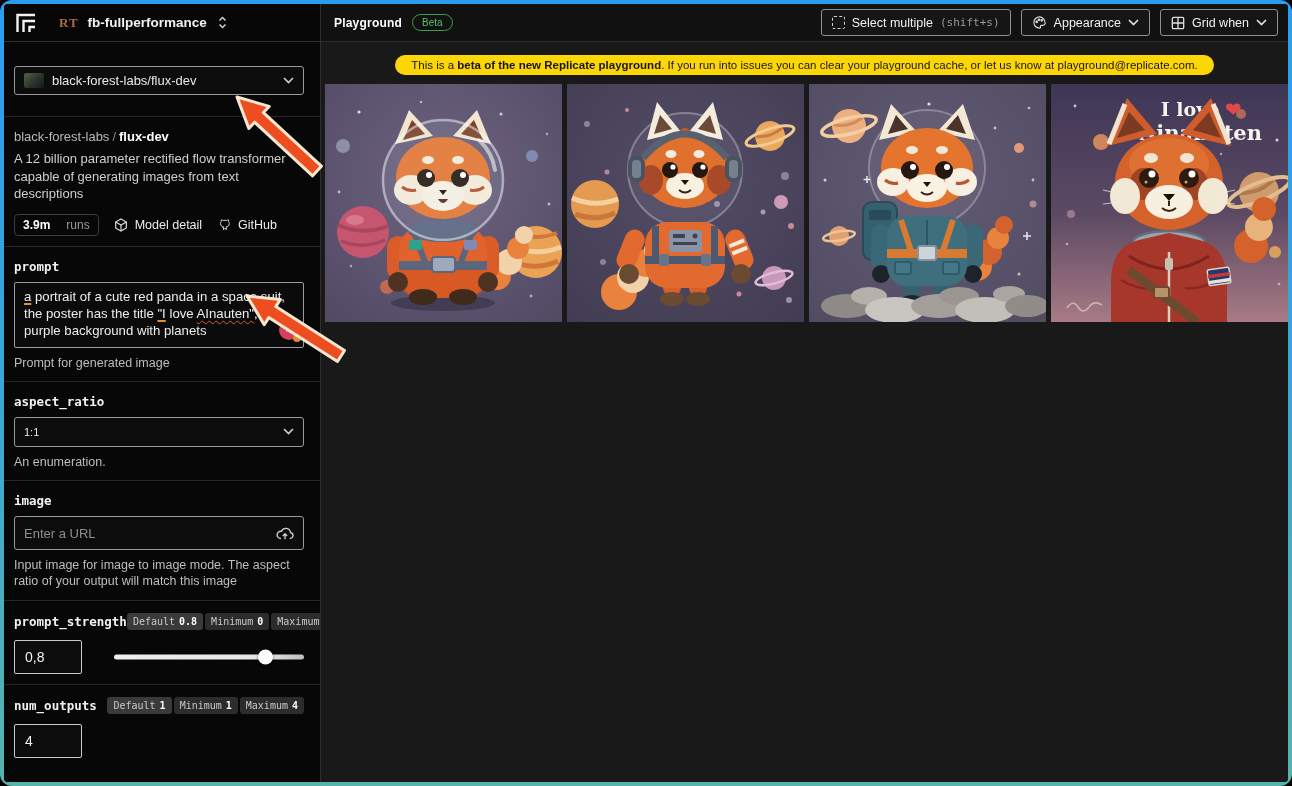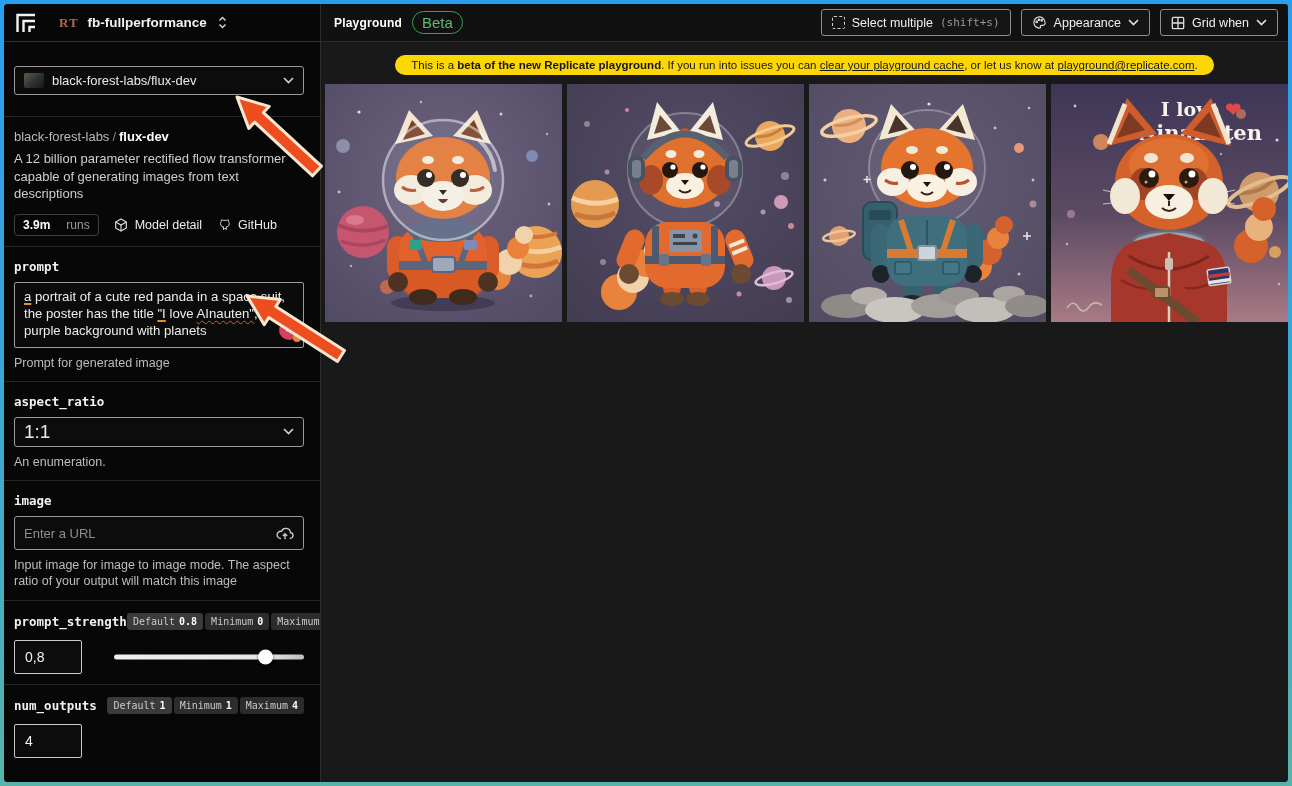--- a/index.html
+++ b/index.html
@@ -1,21 +1,21 @@
 <!DOCTYPE html>
 <html><head>
 <meta charset="utf-8">
 <style>
   * { margin:0; padding:0; box-sizing:border-box; }
   html,body { width:1292px; height:786px; background:#000; overflow:hidden; }
   body { font-family:"Liberation Sans", sans-serif; }
 
   .frame { position:relative; width:1292px; height:786px; padding:4px;
            background:linear-gradient(180deg,#2a9df0 0%,#38a6d6 45%,#56b4ad 100%);
-           border-radius:0; }
+           border-radius:12px; }
   .app { display:flex; width:100%; height:100%; background:#181818; border-radius:4px; overflow:hidden; }
 
   
   .sidebar { width:317px; flex:none; background:#070707; border-right:1px solid #2e2e2e;
              display:flex; flex-direction:column; }
   .sb-header { height:38px; flex:none; border-bottom:1px solid #2e2e2e; display:flex; align-items:center; padding:0 10px; gap:9px; }
   .logo { width:24px; height:24px; flex:none; }
   .org-initials { font-family:"Liberation Serif", serif; font-weight:700; font-size:13px; color:#b06a48; letter-spacing:1px; margin-left:12px; }
   .workspace-name { font-size:13.5px; font-weight:700; color:#f2f2f2; }
   .updown { margin-left:2px; }
@@ -52,21 +52,21 @@
   .ext-badge { position:absolute; right:4px; bottom:7px; width:20px; height:20px; border-radius:50%;
                background:#d4405e; color:#fff; font-size:11px; font-weight:700;
                display:flex; align-items:center; justify-content:center; }
   .ext-badge .dot { position:absolute; right:-2px; bottom:-2px; width:8px; height:8px; border-radius:50%; background:#e8872a; }
 
   .input-box { margin-top:8px; height:30px; border:1px solid #9a9a9a; border-radius:3px; background:#0c0c0c;
                display:flex; align-items:center; padding:0 9px; gap:8px; }
   .input-box.url { height:34px; }
   .input-box input { flex:1; background:transparent; border:none; outline:none; color:#e9e9e9; font-size:13px; font-family:"Liberation Sans",sans-serif; }
   .input-box input::placeholder { color:#8f8f8f; }
-  .sel-value { flex:1; font-size:19px; color:#e9e9e9; }
+  .sel-value { flex:1; font-size:11px; color:#e9e9e9; }
 
   .param-head { display:flex; align-items:center; justify-content:space-between; margin-bottom:10px; }
   .range-tabs { display:flex; gap:2px; }
   .range-tab { background:#2c2c2c; border-radius:3px; padding:3px 6px; font-family:"DejaVu Sans Mono",monospace; font-size:10px; color:#c9c9c9; white-space:nowrap; }
   .range-tab.first { background:#3a3a3a; }
   .range-tab b { color:#fff; margin-left:4px; }
 
   .param-row { display:flex; align-items:center;gap:20px; }
   .num-box { width:68px; height:34px; flex:none; border:1px solid #c9c9c9; border-radius:2px; background:#0c0c0c;
              color:#f2f2f2; font-size:14px; display:flex; align-items:center; padding:0 10px; }
@@ -74,31 +74,31 @@
   .slider .track { position:absolute; left:0; right:0; top:50%; height:5px; transform:translateY(-50%);
                    background:linear-gradient(90deg,#efefef 0%,#e6e6e6 80%,#bdbdbd 100%); border-radius:3px; }
   .slider .thumb { position:absolute; top:50%; width:15px; height:15px; border-radius:50%; background:#ffffff;
                    transform:translateY(-50%); left:calc(var(--pct,0%) - 8px); box-shadow:0 1px 3px rgba(0,0,0,.6); }
 
   
   .main { flex:1; display:flex; flex-direction:column; background:#191919; overflow:hidden; }
   .main-header { height:38px; flex:none; background:#111; border-bottom:1px solid #2e2e2e;
                  display:flex; align-items:center; padding:0 10px 0 13px; }
   .page-title { font-size:12px; font-weight:700; color:#fff; letter-spacing:.2px; }
-  .beta-pill { margin-left:10px; border:1px solid #3e9e50; color:#5cbd6e; font-size:15px; padding:2px 9px; border-radius:999px; }
+  .beta-pill { margin-left:10px; border:1px solid #3e9e50; color:#5cbd6e; font-size:10px; padding:2px 9px; border-radius:999px; }
   .toolbar { margin-left:auto; display:flex; gap:10px; }
   .tb-btn { height:27px; display:flex; align-items:center; gap:7px; padding:0 10px;
             background:#151515; border:1px solid #8f8f8f; border-radius:3px; color:#f0f0f0; font-size:12.5px; cursor:pointer;justify-content:space-between; }
   .tb-btn .hint { font-family:"DejaVu Sans Mono",monospace; font-size:11px; color:#9a9a9a; }
   .dashed-sq { width:13px; height:13px; border:1.5px dashed #cfcfcf; border-radius:2px; }
 
   .banner-row { flex:none; display:flex; justify-content:center; margin-top:13px; }
   .banner { background:#fdd705; color:#151515; border-radius:999px; padding:4px 16px; font-size:11.5px; white-space:nowrap; }
   .banner b { font-weight:700; }
-  .banner a { color:#151515; text-decoration:underline; cursor:pointer; }
+  .banner a { color:#151515; cursor:pointer; }
 
   .images-row { flex:none; display:flex; gap:5px; margin:9px 0 0 4px; overflow:hidden; }
   .output { width:237px; height:238px; flex:none; cursor:pointer; }
   .output svg { display:block; }
 
   .arrows-overlay { position:absolute; left:0; top:0; width:1292px; height:786px; pointer-events:none; }
   .poster-text { font-family:"DejaVu Serif", serif; font-weight:700; fill:#f7f4ee; }
 </style>
 </head>
 <body>

